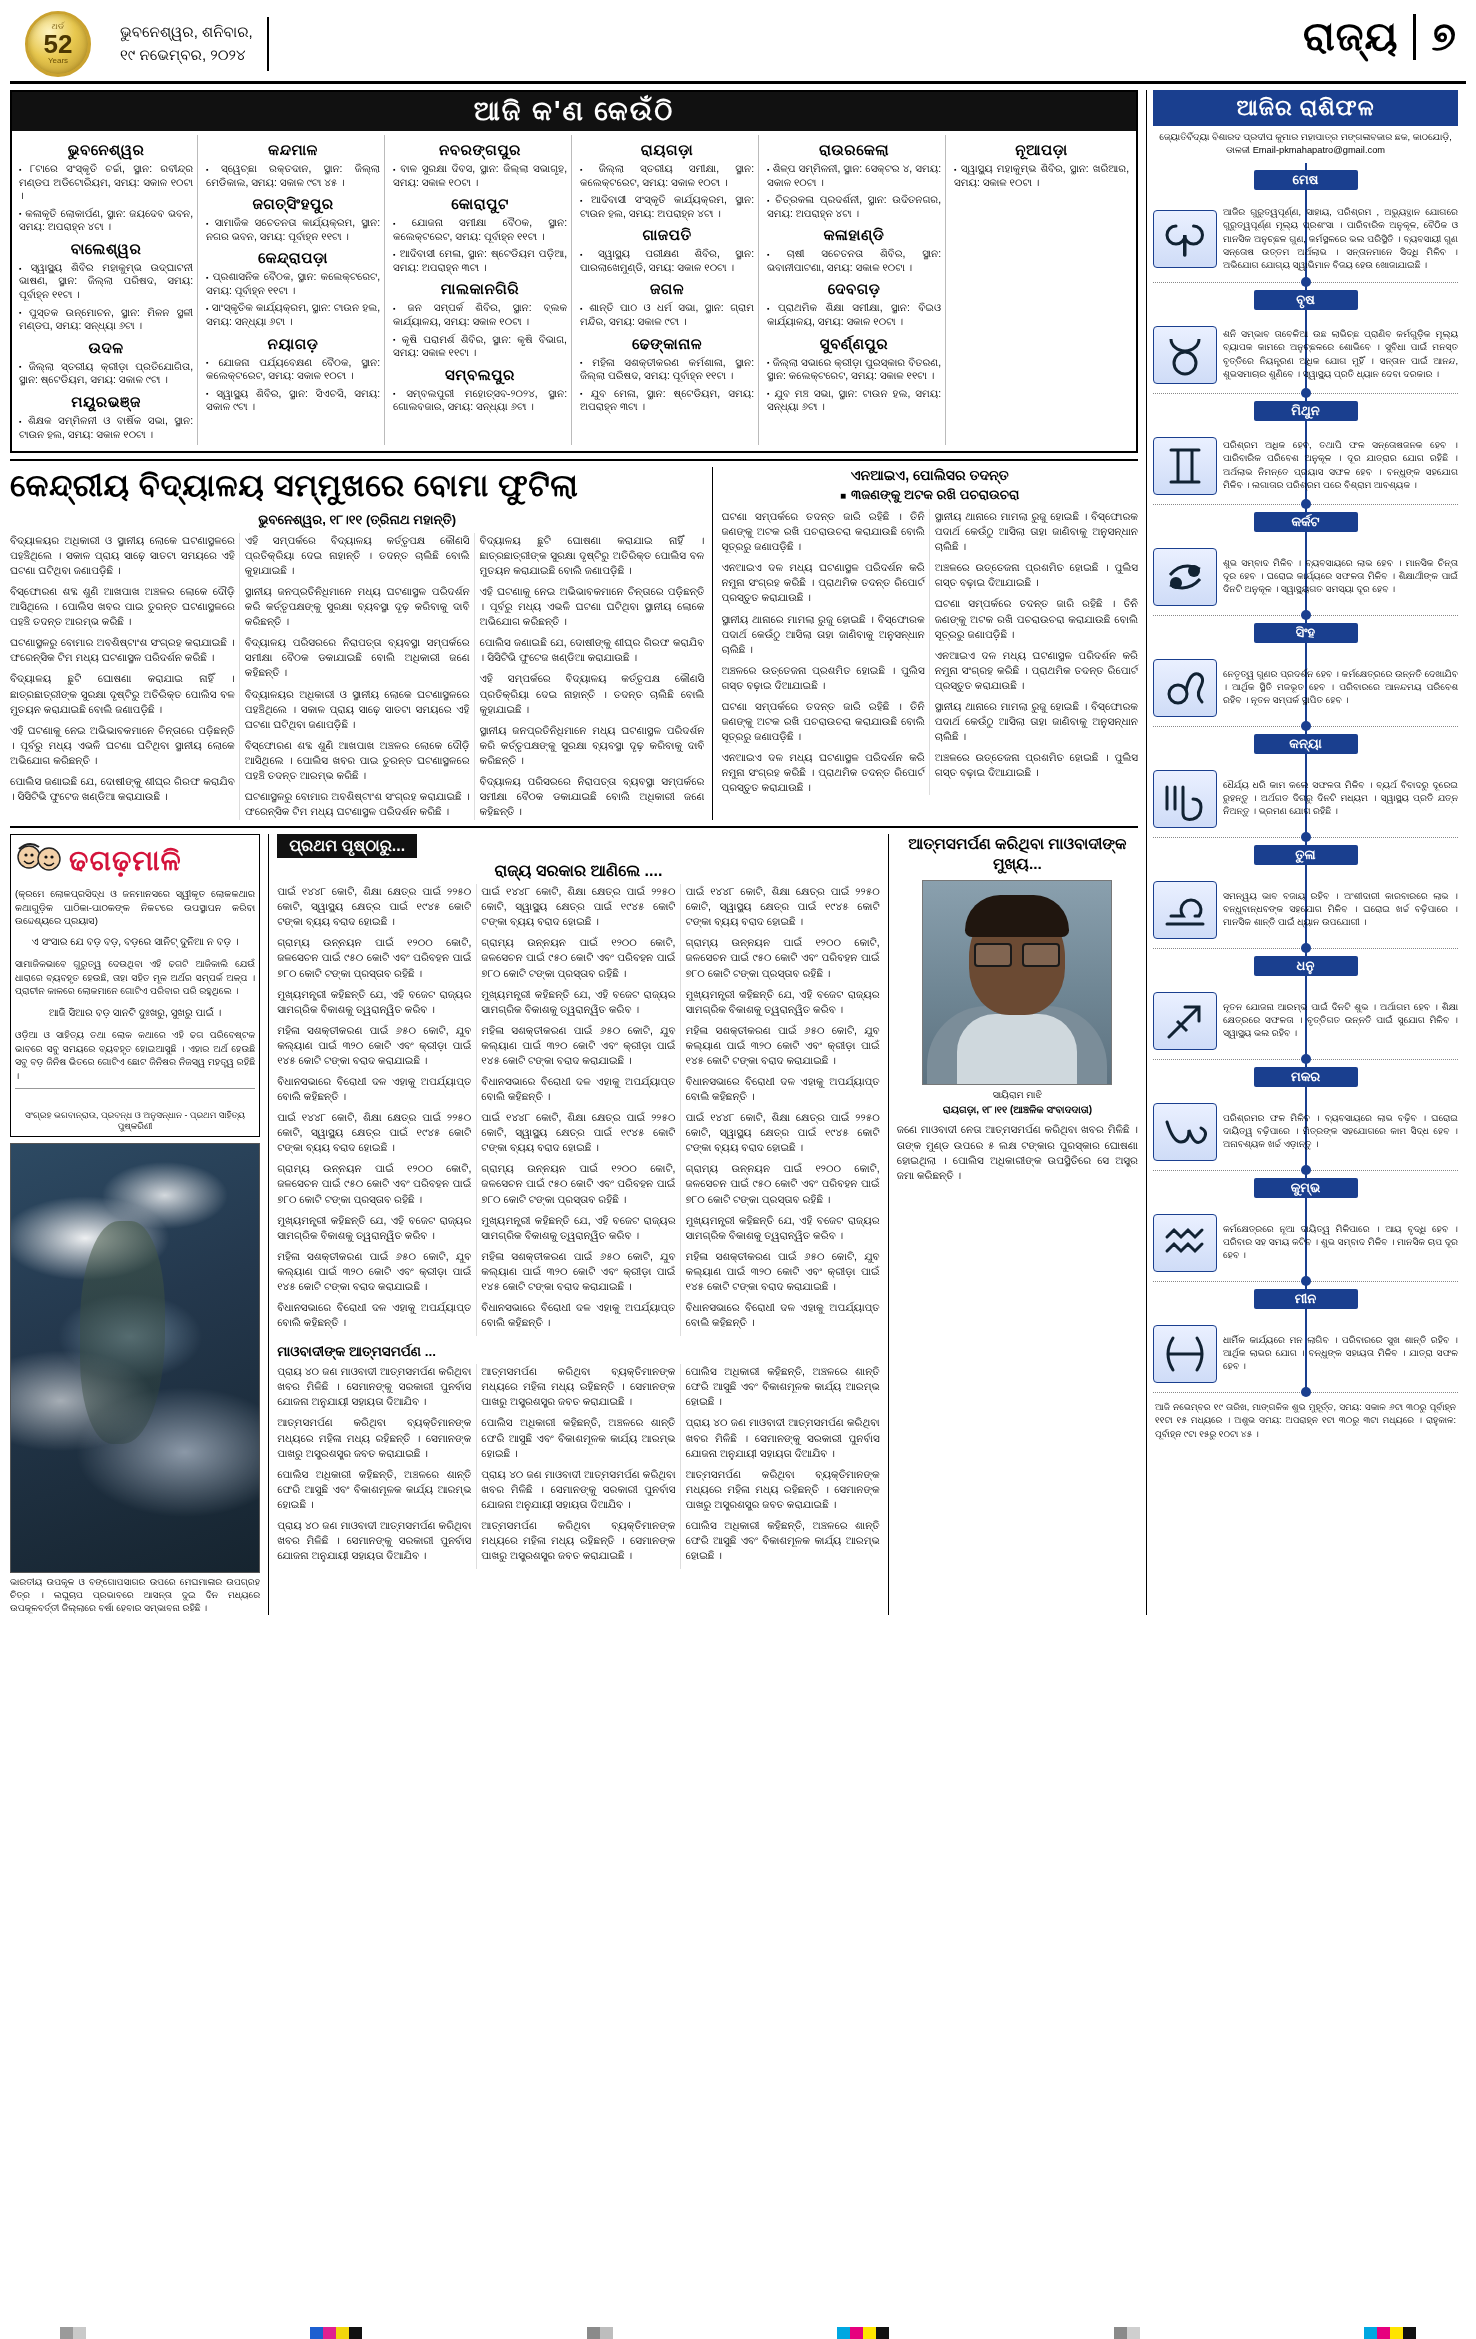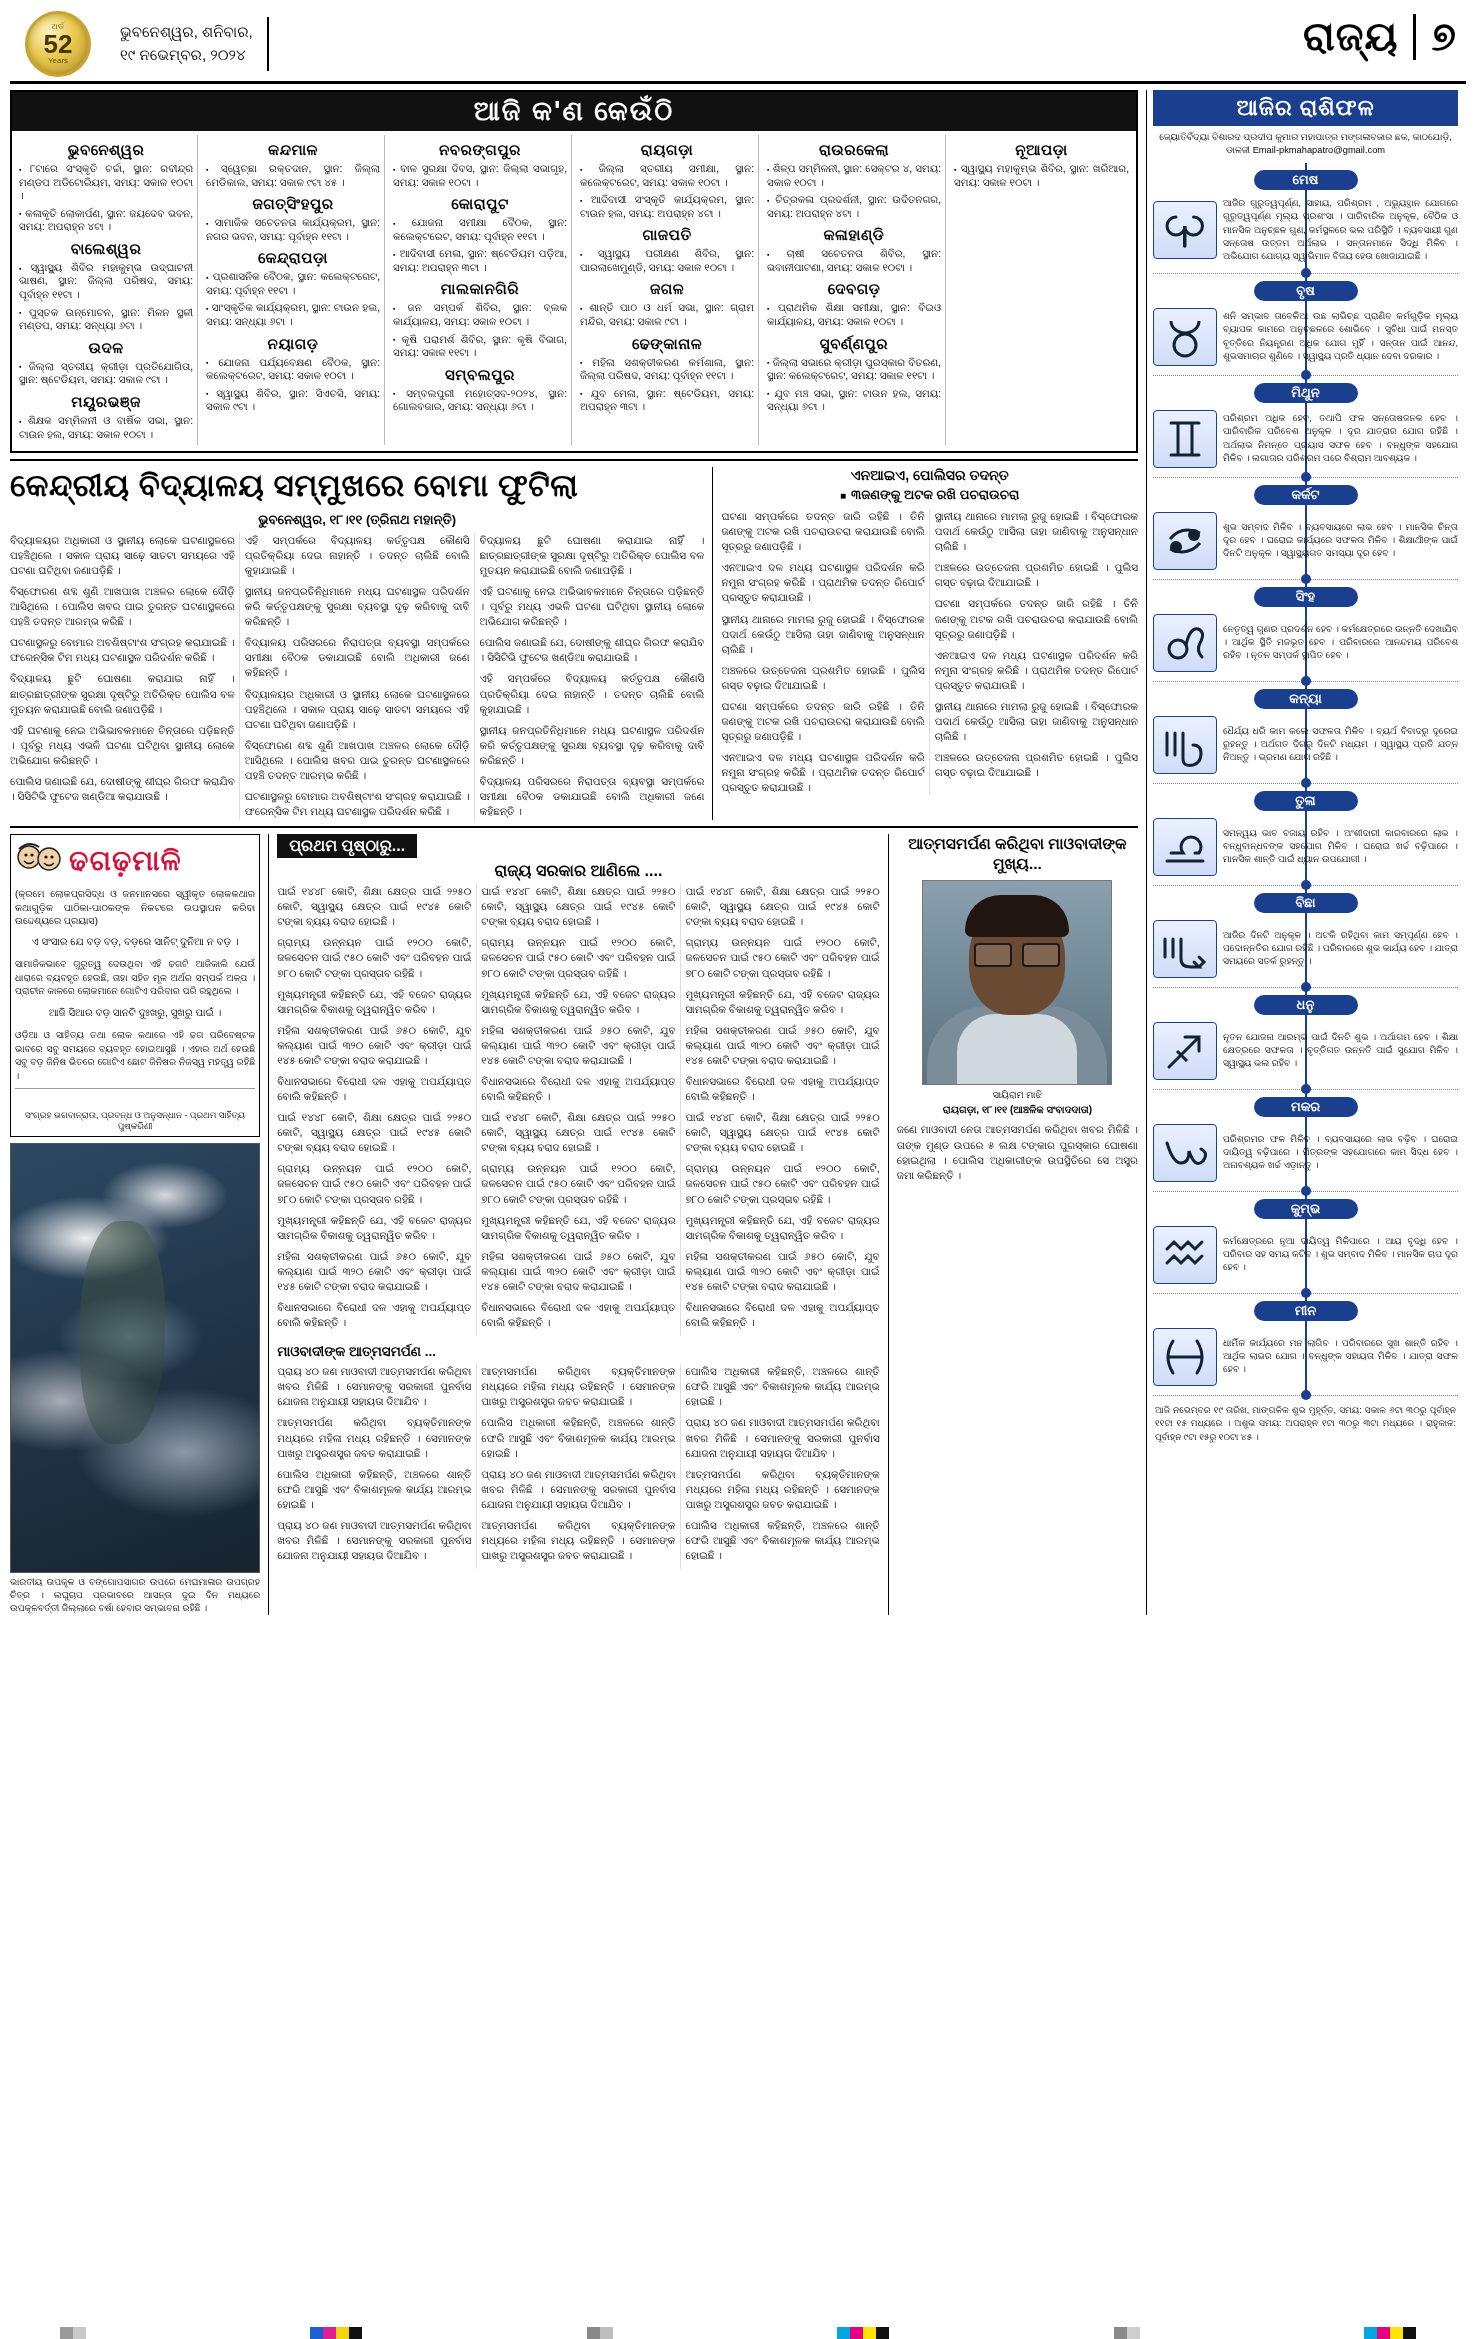--- a/index.html
+++ b/index.html
@@ -115,22 +115,22 @@
 
   
   .horo-title { background:#1a3f8f; color:#fff; text-align:center; font-size:22px; font-weight:bold; padding:5px 0; letter-spacing:1px; }
   .horo-intro { font-size:9.3px; text-align:center; line-height:1.45; padding:5px 3px; }
   .horo-rail { position:relative; }
   .horo-spine { position:absolute; left:50%; top:0; bottom:0; width:2px; background:#1a3f8f; transform:translateX(-1px); }
   .sign {
     position:relative; padding:7px 0 9px; border-bottom:1px dotted #888;
   }
   .sign-badge {
-    width:104px; margin:0 auto 7px; background:#1a3f8f; color:#fff; text-align:center;
-    font-size:13px; font-weight:bold; padding:2px 0; border-radius:10px;
+    width:104px; margin:0 auto 16px; background:#1a3f8f; color:#fff; text-align:center;
+    font-size:13px; font-weight:bold; padding:2px 0; border-radius:2px;
   }
   .sign-row { display:flex; gap:6px; align-items:center; }
   .sign-icon {
     width:64px; height:58px; flex:0 0 64px; border:1px solid #1a3f8f; border-radius:4px;
     background: linear-gradient(180deg,#eaf0ff,#cfdcf7); display:flex; align-items:center; justify-content:center;
   }
   .sign-icon svg { width:52px; height:48px; }
   .sign-text { font-size:9.2px; line-height:1.45; text-align:justify; flex:1; }
   .spine-dot { position:absolute; left:50%; bottom:-5px; width:10px; height:10px; border-radius:50%;
      background:#1a3f8f; transform:translateX(-5px); }
@@ -478,32 +478,20 @@
                 <div class="sign-icon">
                   <svg viewBox="0 0 52 48">
                     <path d="M8 38 h36 M12 30 h12 a10 10 0 1 1 16 0 h-4" stroke="#123" stroke-width="3" fill="none" stroke-linecap="round"></path>
                   </svg>
                 </div>
                 <div class="sign-text">ସମନ୍ୱୟ ଭାବ ବଜାୟ ରହିବ । ଅଂଶୀଦାରୀ କାରବାରରେ ଲାଭ । ବନ୍ଧୁବାନ୍ଧବଙ୍କ ସହଯୋଗ ମିଳିବ । ଘରୋଇ ଖର୍ଚ୍ଚ ବଢ଼ିପାରେ । ମାନସିକ ଶାନ୍ତି ପାଇଁ ଧ୍ୟାନ ଉପଯୋଗୀ ।</div>
               </div>
               <div class="spine-dot"></div>
             </div>
             <div class="sign">
-              <div class="sign-badge">ବିଛା</div>
-              <div class="sign-row">
-                <div class="sign-icon">
-                  <svg viewBox="0 0 52 48">
-                    <path d="M6 14 v18 M14 14 v18 M22 14 v20 q0 8 10 8 h8 l-5 -5 M40 42 l5 -5 -5 -5" stroke="#123" stroke-width="3" fill="none" stroke-linecap="round"></path>
-                  </svg>
-                </div>
-                <div class="sign-text">ଆଜିର ଦିନଟି ଅନୁକୂଳ । ଅଟକି ରହିଥିବା କାମ ସମ୍ପୂର୍ଣ୍ଣ ହେବ । ପଦୋନ୍ନତିର ଯୋଗ ରହିଛି । ପରିବାରରେ ଶୁଭ କାର୍ଯ୍ୟ ହେବ । ଯାତ୍ରା ସମୟରେ ସତର୍କ ରୁହନ୍ତୁ ।</div>
-              </div>
-              <div class="spine-dot"></div>
-            </div>
-            <div class="sign">
               <div class="sign-badge">ଧନୁ</div>
               <div class="sign-row">
                 <div class="sign-icon">
                   <svg viewBox="0 0 52 48">
                     <path d="M10 40 L40 10 M26 10 h14 v14" stroke="#123" stroke-width="3" fill="none" stroke-linecap="round"></path>
                     <path d="M18 24 l10 10" stroke="#123" stroke-width="3"></path>
                   </svg>
                 </div>
                 <div class="sign-text">ନୂତନ ଯୋଜନା ଆରମ୍ଭ ପାଇଁ ଦିନଟି ଶୁଭ । ଅର୍ଥାଗମ ହେବ । ଶିକ୍ଷା କ୍ଷେତ୍ରରେ ସଫଳତା । ବୃତ୍ତିଗତ ଉନ୍ନତି ପାଇଁ ସୁଯୋଗ ମିଳିବ । ସ୍ୱାସ୍ଥ୍ୟ ଭଲ ରହିବ ।</div>
               </div>

